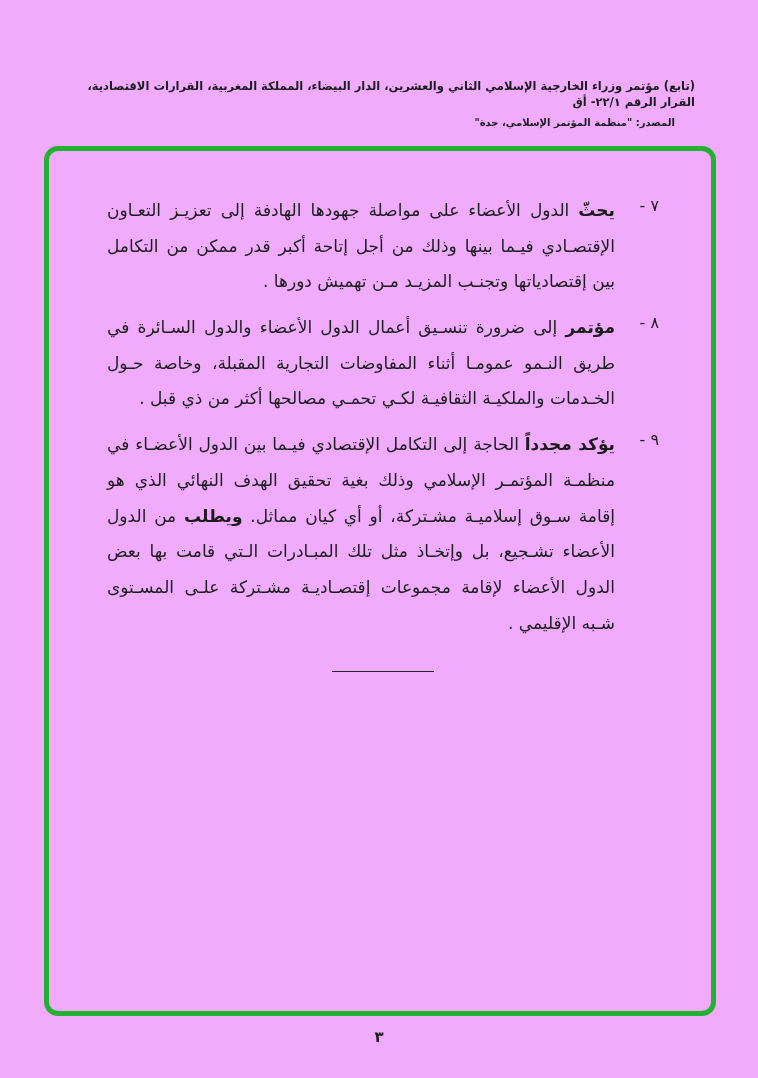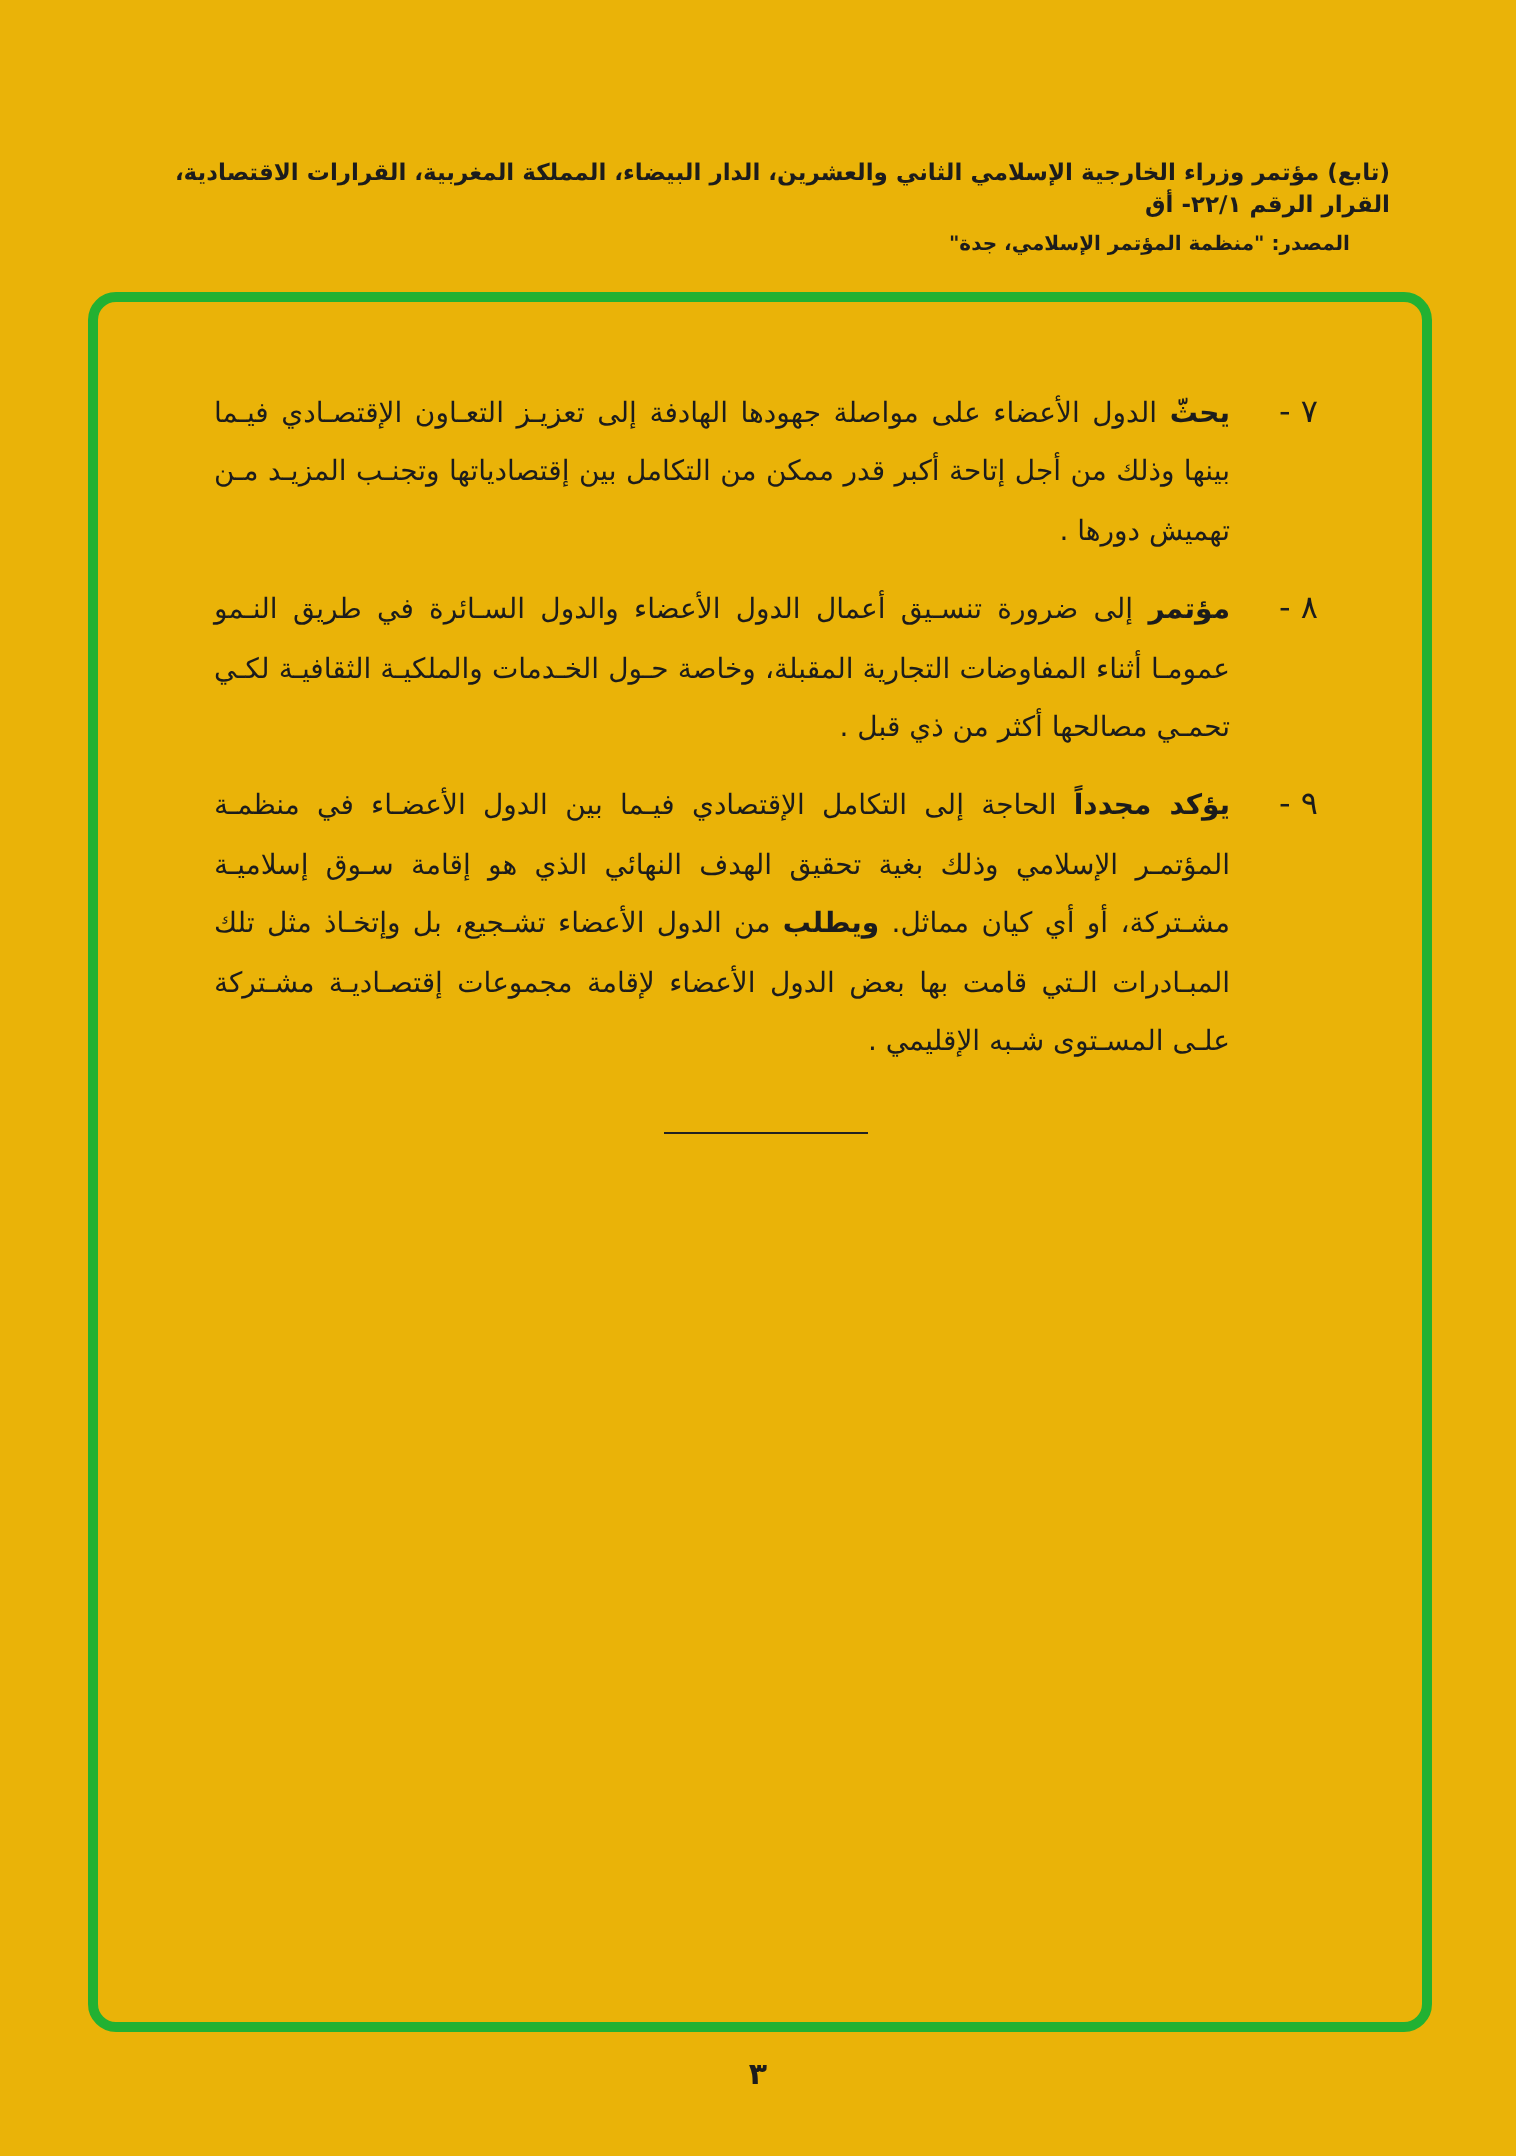--- a/index.html
+++ b/index.html
@@ -10,21 +10,21 @@
   body {
     width: 758px;
     height: 1078px;
     font-family: "DejaVu Sans", sans-serif;
     color: #1c1c1c;
   }
   .page {
     position: relative;
     width: 758px;
     height: 1078px;
-    background: #eab308;
+    background: #f0abfc;
     direction: rtl;
     overflow: hidden;
   }
   .doc-header {
     position: absolute;
     top: 78px;
     right: 63px;
     left: 60px;
     text-align: right;
   }
@@ -60,21 +60,21 @@
     margin-bottom: 10px;
   }
   .item-num {
     flex: 0 0 44px;
     font-size: 16px;
     padding-top: 3px;
     white-space: nowrap;
   }
   .item-body {
     flex: 1 1 auto;
-    font-size: 14px;
+    font-size: 17px;
     line-height: 2.1;
     text-align: justify;
     text-justify: inter-word;
   }
   .bold {
     font-weight: bold;
   }
   .separator {
     border: none;
     border-top: 1.5px solid #222222;

